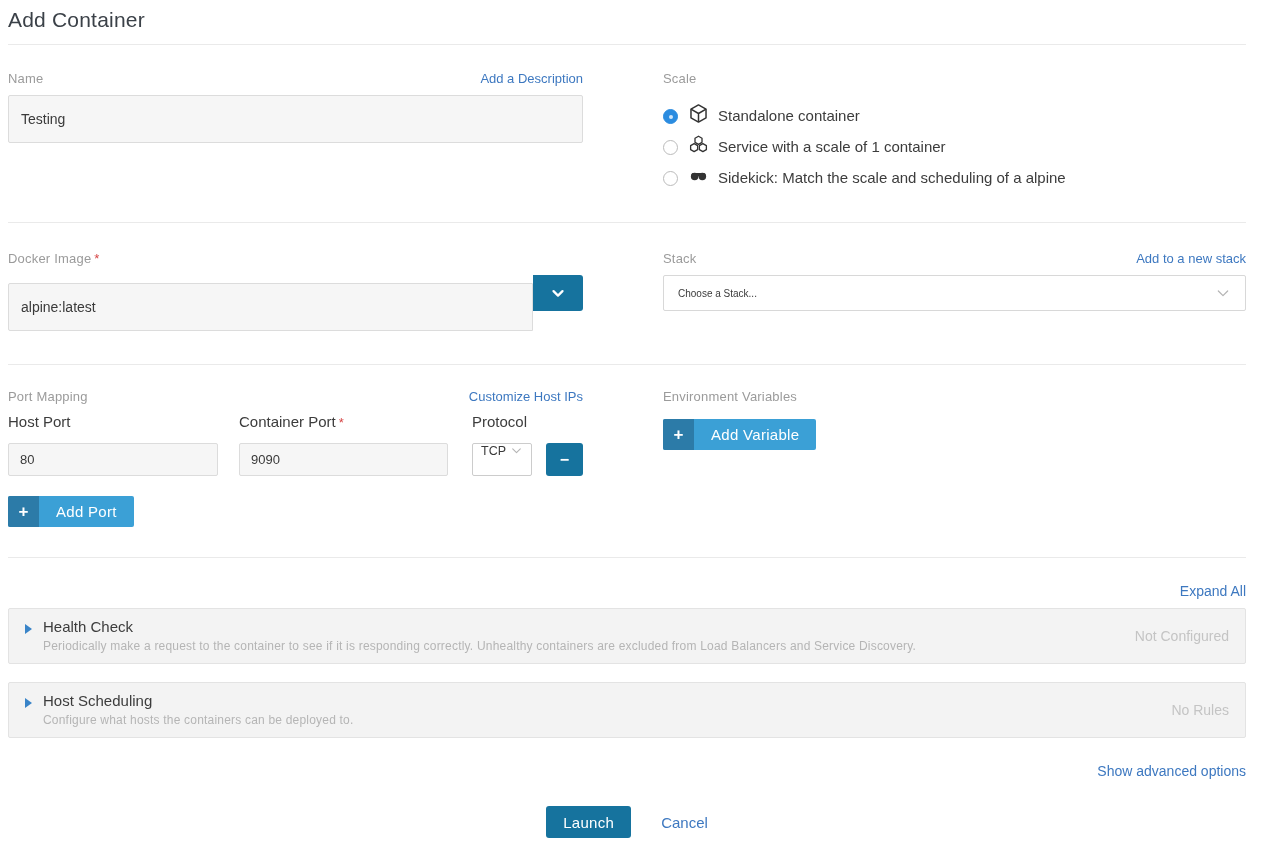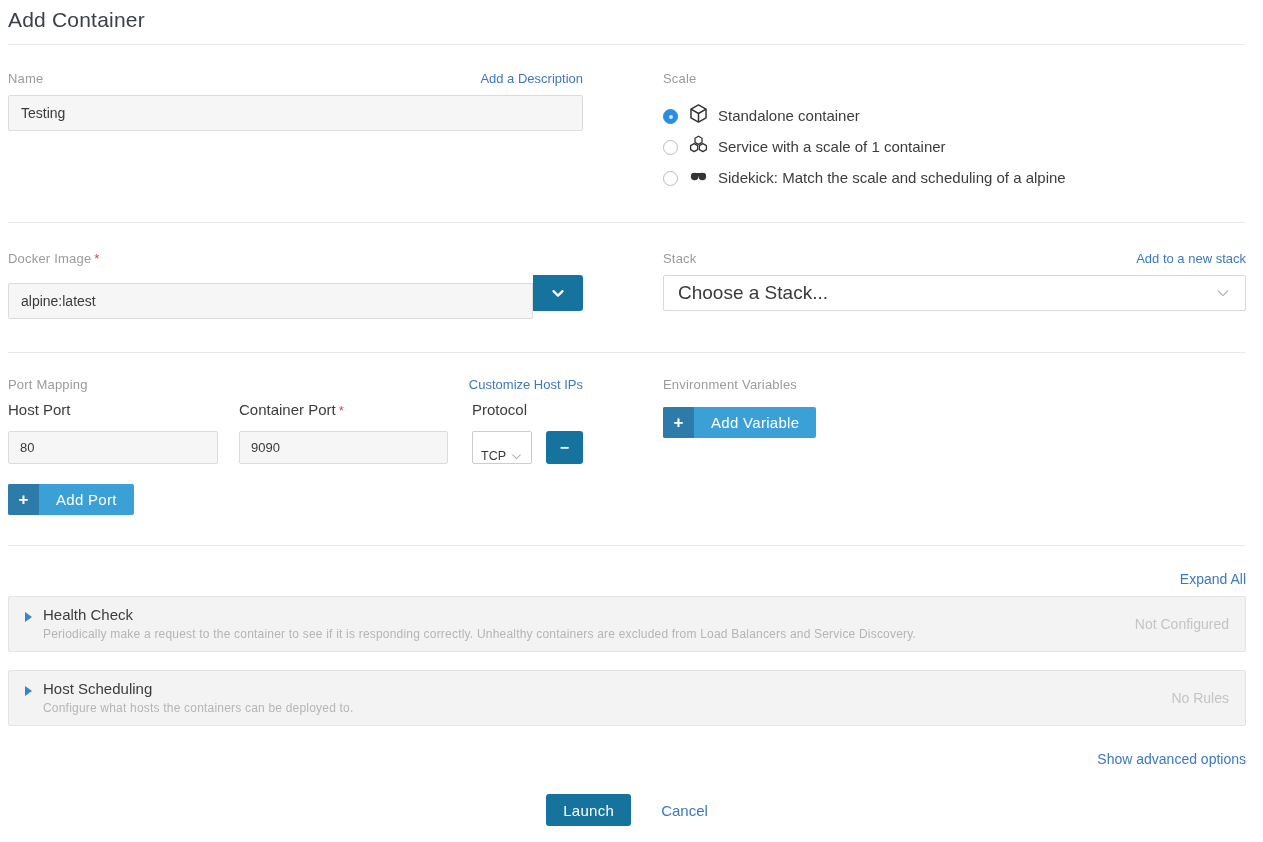--- a/index.html
+++ b/index.html
@@ -23,21 +23,21 @@
   .section-1 { padding: 26px 0 36px 0; }
   .section-2 { padding: 28px 0 33px 0; }
   .section-3 { padding: 24px 0 30px 0; }
 
   .label-row { display: flex; justify-content: space-between; align-items: baseline; margin-bottom: 9px; }
   .label { font-size: 13px; color: #9b9b9b; letter-spacing: .2px; }
   .req { color: #d64545; font-size: 13px; margin-left: 3px; }
   a.link { font-size: 13px; color: #3d78c0; text-decoration: none; cursor: pointer; }
 
   input.text-field {
-    width: 100%; height: 36px;
+    width: 100%; height: 48px;
     background: #f6f6f6; border: 1px solid #dcdcdc; border-radius: 2px;
     font-family: "Liberation Sans", sans-serif;
     font-size: 14px; color: #3a3a3a; padding: 0 12px; outline: none;
   }
 
   
   .radio-row { display: flex; align-items: flex-end; height: 31px; cursor: pointer; }
   .radio {
     width: 15px; height: 15px; border-radius: 50%;
     border: 1px solid #bbbbbb; background: #ffffff; flex: 0 0 auto;
@@ -57,38 +57,38 @@
   .dd-btn {
     width: 50px; height: 36px; border: none; cursor: pointer;
     background: #16739e; border-radius: 0 3px 3px 0;
     display: flex; align-items: center; justify-content: center;
   }
 
   
   .select-box {
     height: 36px; background: #ffffff; border: 1px solid #d8d8d8; border-radius: 2px;
     display: flex; align-items: center; justify-content: space-between;
-    padding: 0 14px; cursor: pointer; font-size: 19px; color: #3a3a3a;
+    padding: 0 14px; cursor: pointer; font-size: 10px; color: #3a3a3a;
   }
 
   
   .port-grid { display: flex; }
   .pcol-host { width: 213px; margin-right: 21px; }
   .pcol-container { width: 212px; margin-right: 24px; }
   .sublabel { font-size: 15px; color: #3c3c3c; margin-bottom: 13px; display: block; }
   input.port-field {
     width: 100%; height: 33px;
     background: #f6f6f6; border: 1px solid #dcdcdc; border-radius: 2px;
     font-family: "Liberation Sans", sans-serif;
     font-size: 13px; color: #3a3a3a; padding: 0 11px; outline: none;
   }
   .proto-row { display: flex; align-items: center; }
   .proto-select {
     width: 60px; height: 33px; background: #fff; border: 1px solid #cccccc; border-radius: 2px;
-    display: flex; align-items: flex-end; justify-content: space-between;
+    display: flex; align-items: flex-start; justify-content: space-between;
     padding: 0 8px; font-size: 12.5px; color: #3a3a3a; cursor: pointer;
   }
   .minus-btn {
     width: 37px; height: 33px; margin-left: 14px; border: none; cursor: pointer;
     background: #16739e; color: #ffffff; border-radius: 3px;
     font-size: 16px; font-weight: bold; line-height: 1;
     display: flex; align-items: center; justify-content: center;
   }
 
   

